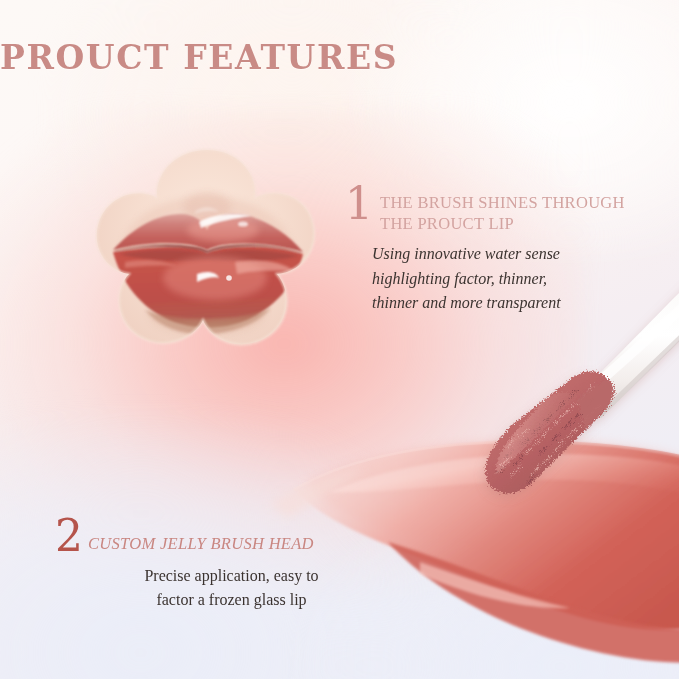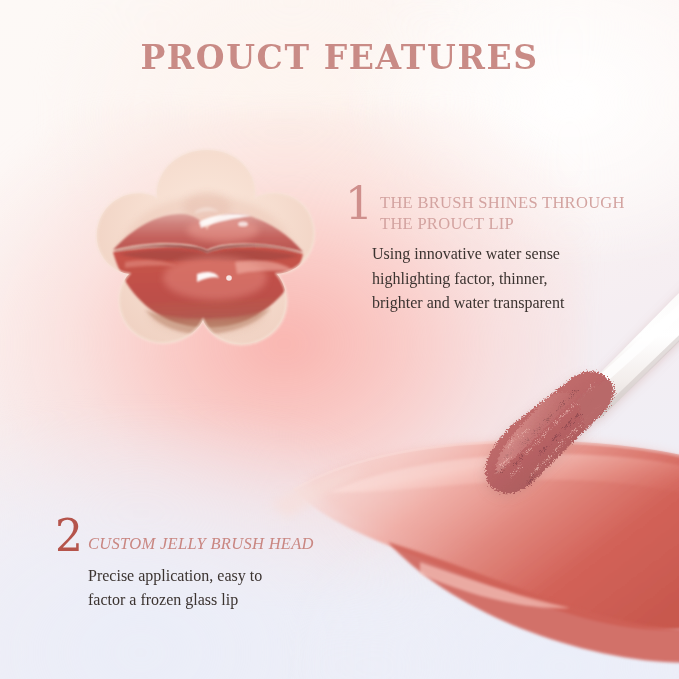--- a/index.html
+++ b/index.html
@@ -94,21 +94,21 @@
       rgba(255,254,253,0.0) 78%);
     filter: blur(12px);
   }
 
   
   .title {
     position: absolute;
     left: 0;
     right: 0;
     top: 38px;
-    text-align: center;
+    text-align: left;
     font-family: "DejaVu Serif", "Liberation Serif", serif;
     font-weight: bold;
     font-size: 33px;
     letter-spacing: 1.6px;
     color: #c98b86;
     text-shadow: 0 1px 1px rgba(255,255,255,0.55);
     z-index: 30;
   }
 
   
@@ -175,22 +175,22 @@
   }
   .feature-1 .feature-title { color: #d3a3a0; }
   .feature-2 .feature-title { color: #c98681; padding-top: 16px; font-style: italic; }
 
   .feature-body {
     font-family: "Liberation Serif", serif;
     font-size: 16px;
     line-height: 1.52;
     color: #3b3330;
   }
-  .feature-1 .feature-body { margin: 8px 0 12px 27px; }
-  .feature-2 .feature-body { margin: 9px 0 4px 33px; }
+  .feature-1 .feature-body { margin: 8px 0 12px 27px; font-style: italic; }
+  .feature-2 .feature-body { margin: 9px 0 4px 33px; text-align: center; }
 
   .feature-body span { display: block; }
 </style>
 </head>
 <body>
 
 <div class="poster">
 
   <div class="bg-base"></div>
   <div class="bg-glow-warm-top"></div>
@@ -498,21 +498,21 @@
     <div class="feature-head">
       <div class="feature-num">1</div>
       <div class="feature-title">
         <span>THE BRUSH SHINES THROUGH</span>
         <span>THE PROUCT LIP</span>
       </div>
     </div>
     <div class="feature-body">
       <span>Using innovative water sense</span>
       <span>highlighting factor, thinner,</span>
-      <span>brighter and water transparent</span>
+      <span>thinner and more transparent</span>
     </div>
   </div>
 
   <div class="feature feature-2">
     <div class="feature-head">
       <div class="feature-num">2</div>
       <div class="feature-title">
         <span>CUSTOM JELLY BRUSH HEAD</span>
       </div>
     </div>

